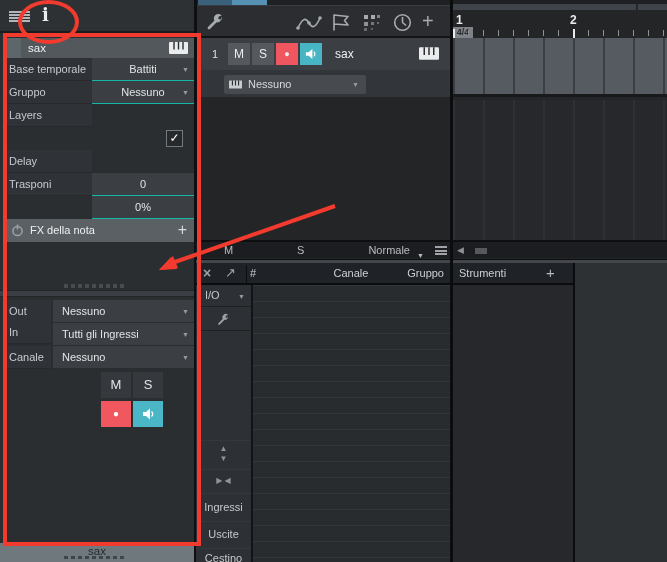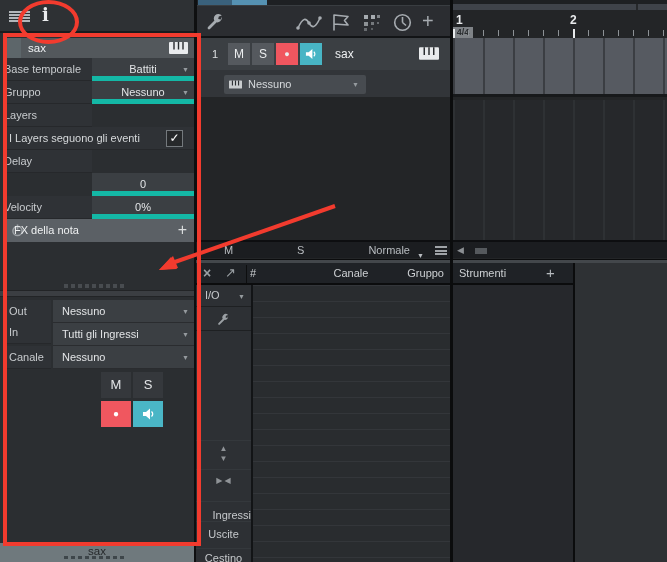--- a/index.html
+++ b/index.html
@@ -12,30 +12,30 @@
   
   .inspector{left:0;top:0;width:194px;height:562px;background:#2b2e31;}
   .icon-bar{left:0;top:0;width:194px;height:33px;background:#2e3134;border-bottom:2px solid #1a1c1e;}
   .burger{left:9px;top:11px;width:21px;height:11px;
           background:repeating-linear-gradient(to bottom,#b2b6ba 0 2px,rgba(0,0,0,0) 2px 3px);}
   .info-label{left:42px;top:4px;font:bold 18px "DejaVu Serif",serif;color:#eaecee;}
   .t-head{left:4px;top:38px;width:190px;height:20px;background:#53585c;}
   .t-chip{left:0;top:0;width:17px;height:20px;background:#5d666a;}
   .t-head .nm{position:absolute;left:24px;top:0;line-height:20px;font-size:11.5px;color:#f0f2f4;}
   .prow-l{left:4px;width:88px;height:23px;background:#2f3236;border-bottom:1px solid #26282b;
-          line-height:22px;color:#c8cbce;}
-  .prow-v{left:92px;width:102px;height:23px;background:#3b3f43;border-bottom:5px solid #14b8a6;
+          line-height:22px;padding-left:5px;color:#c8cbce;}
+  .prow-v{left:92px;width:102px;height:23px;background:#3b3f43;border-bottom:1px solid #14b8a6;
           line-height:22px;text-align:center;color:#e2e4e6;}
   .dd{position:absolute;right:5px;top:8px;font-size:7px;color:#959a9e;line-height:7px;}
   .cb-row{left:4px;top:127px;width:190px;height:23px;background:#2f3236;border-bottom:1px solid #26282b;
           line-height:22px;padding-left:5px;color:#d6d9db;}
   .cbox{left:166px;top:130px;width:17px;height:17px;background:#26282a;border:1px solid #74797d;
         text-align:center;line-height:15px;font-size:12px;color:#fff;}
   .fx-bar{left:4px;top:219px;width:190px;height:23px;background:#5b6065;}
-  .fx-bar .lb{position:absolute;left:10px;line-height:23px;color:#eef0f1;}
+  .fx-bar .lb{position:absolute;left:26px;line-height:23px;color:#eef0f1;}
   .fx-bar .plus{position:absolute;right:7px;top:0;font-size:16px;line-height:22px;color:#d9dcdd;}
   .grip{left:64px;top:284px;width:62px;height:4px;
         background:repeating-linear-gradient(90deg,#484c50 0 4px,rgba(0,0,0,0) 4px 7px);}
   .div-bar{left:0;top:290px;width:194px;height:7px;background:#3b3e42;
            border-top:1px solid #222426;border-bottom:1px solid #222426;}
   .rrow-l{left:4px;width:47px;height:23px;background:#2f3236;border-bottom:1px solid #26282b;
           line-height:22px;padding-left:5px;color:#c8cbce;}
   .rrow-v{left:53px;width:141px;height:23px;background:#3b3f43;border-bottom:1px solid #2a2c2f;
           line-height:22px;padding-left:9px;color:#e2e4e6;}
   .sqbtn{width:30px;height:26px;background:#35383c;color:#e4e6e8;font-size:13px;
@@ -136,30 +136,29 @@
       <span>Battiti</span>
       <span class="dd">▼</span>
     </div>
     <div class="ab prow-l" style="top:81px">Gruppo</div>
     <div class="ab prow-v" style="top:81px">
       <span>Nessuno</span>
       <span class="dd">▼</span>
     </div>
     <div class="ab prow-l" style="top:104px">Layers</div>
 
-    <div class="ab cb-row">I Layers seguono gli eventi</div>
     <div class="ab cbox">
       <span>✓</span>
     </div>
 
     <div class="ab prow-l" style="top:150px">Delay</div>
+    <div class="ab prow-l" style="top:173px">Trasponi</div>
     <div class="ab prow-v" style="top:173px">
       <span>0</span>
     </div>
-    <div class="ab prow-l" style="top:196px">Velocity</div>
     <div class="ab prow-v" style="top:196px">
       <span>0%</span>
     </div>
 
     <div class="ab fx-bar">
       <svg class="ab" style="left:7px;top:5px" width="13" height="13" viewBox="0 0 13 13">
         <circle cx="6.5" cy="7" r="4.6" fill="none" stroke="#9ca1a5" stroke-width="1.5"></circle>
         <path d="M6.5 0.5v5" stroke="#9ca1a5" stroke-width="1.6"></path>
       </svg>
       <span class="lb">FX della nota</span>
@@ -304,21 +303,21 @@
       <svg style="margin:5px auto 0" width="14" height="14" viewBox="0 0 20 20">
         <path d="M3 17l6.2-6.2" stroke="#9ba0a4" stroke-width="2.8" stroke-linecap="round"></path>
         <path d="M9.2 10.8a4.6 4.6 0 1 1 6.6-6.4l-3 1 -.6 2.6 2.6 .6 1-3a4.6 4.6 0 0 1-6.6 5.2z" fill="#9ba0a4"></path>
       </svg>
     </div>
     <div class="cl-row cl-sep" style="top:155px;height:28px;text-align:center">
       <span style="display:block;font-size:8px;color:#8f9397;line-height:12px;margin-top:2px">▲</span>
       <span style="display:block;font-size:8px;color:#8f9397;line-height:8px">▼</span>
     </div>
     <div class="cl-row cl-sep" style="top:184px;height:23px;text-align:center;font-size:8px;color:#8f9397;line-height:22px">▶ ◀</div>
-    <div class="cl-row cl-sep" style="top:216px;height:27px;text-align:right;line-height:26px;color:#c6c9cc">Ingressi</div>
+    <div class="cl-row cl-sep" style="top:208px;height:27px;text-align:center;line-height:26px;color:#c6c9cc">Ingressi</div>
     <div class="cl-row cl-sep" style="top:236px;height:26px;text-align:center;line-height:25px;color:#c6c9cc">Uscite</div>
     <div class="cl-row cl-sep" style="top:263px;height:14px;text-align:center;line-height:18px;color:#c6c9cc">Cestino</div>
   </div>
 
   <div class="ab chan-list"></div>
   <div class="ab vdiv-mid"></div>
   <div class="ab strum-body"></div>
   <div class="ab vdiv-right"></div>
   <div class="ab con-right"></div>
 

